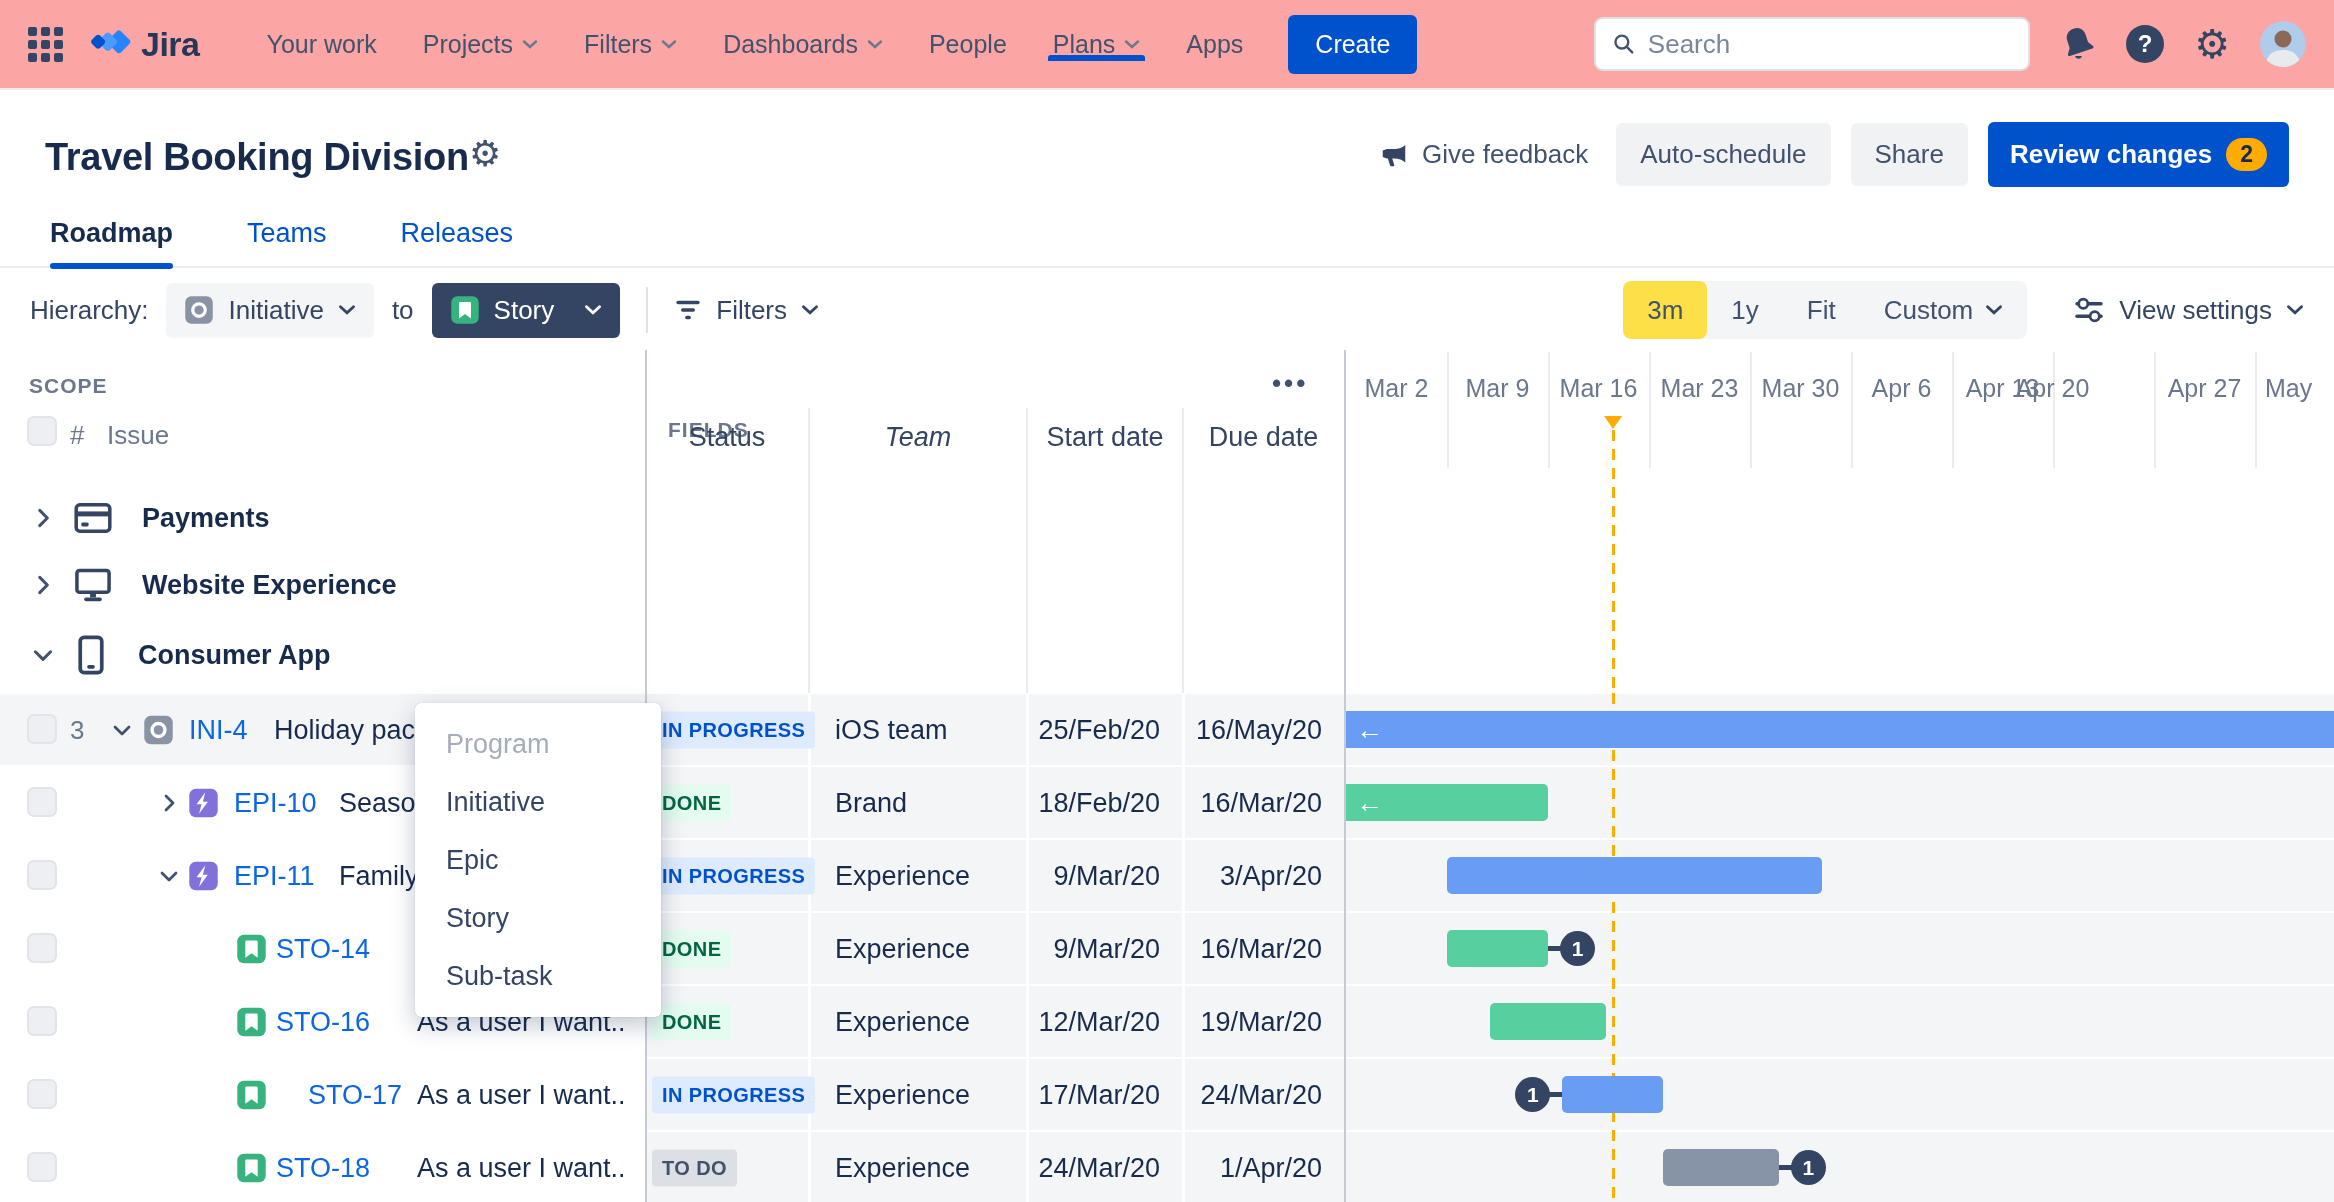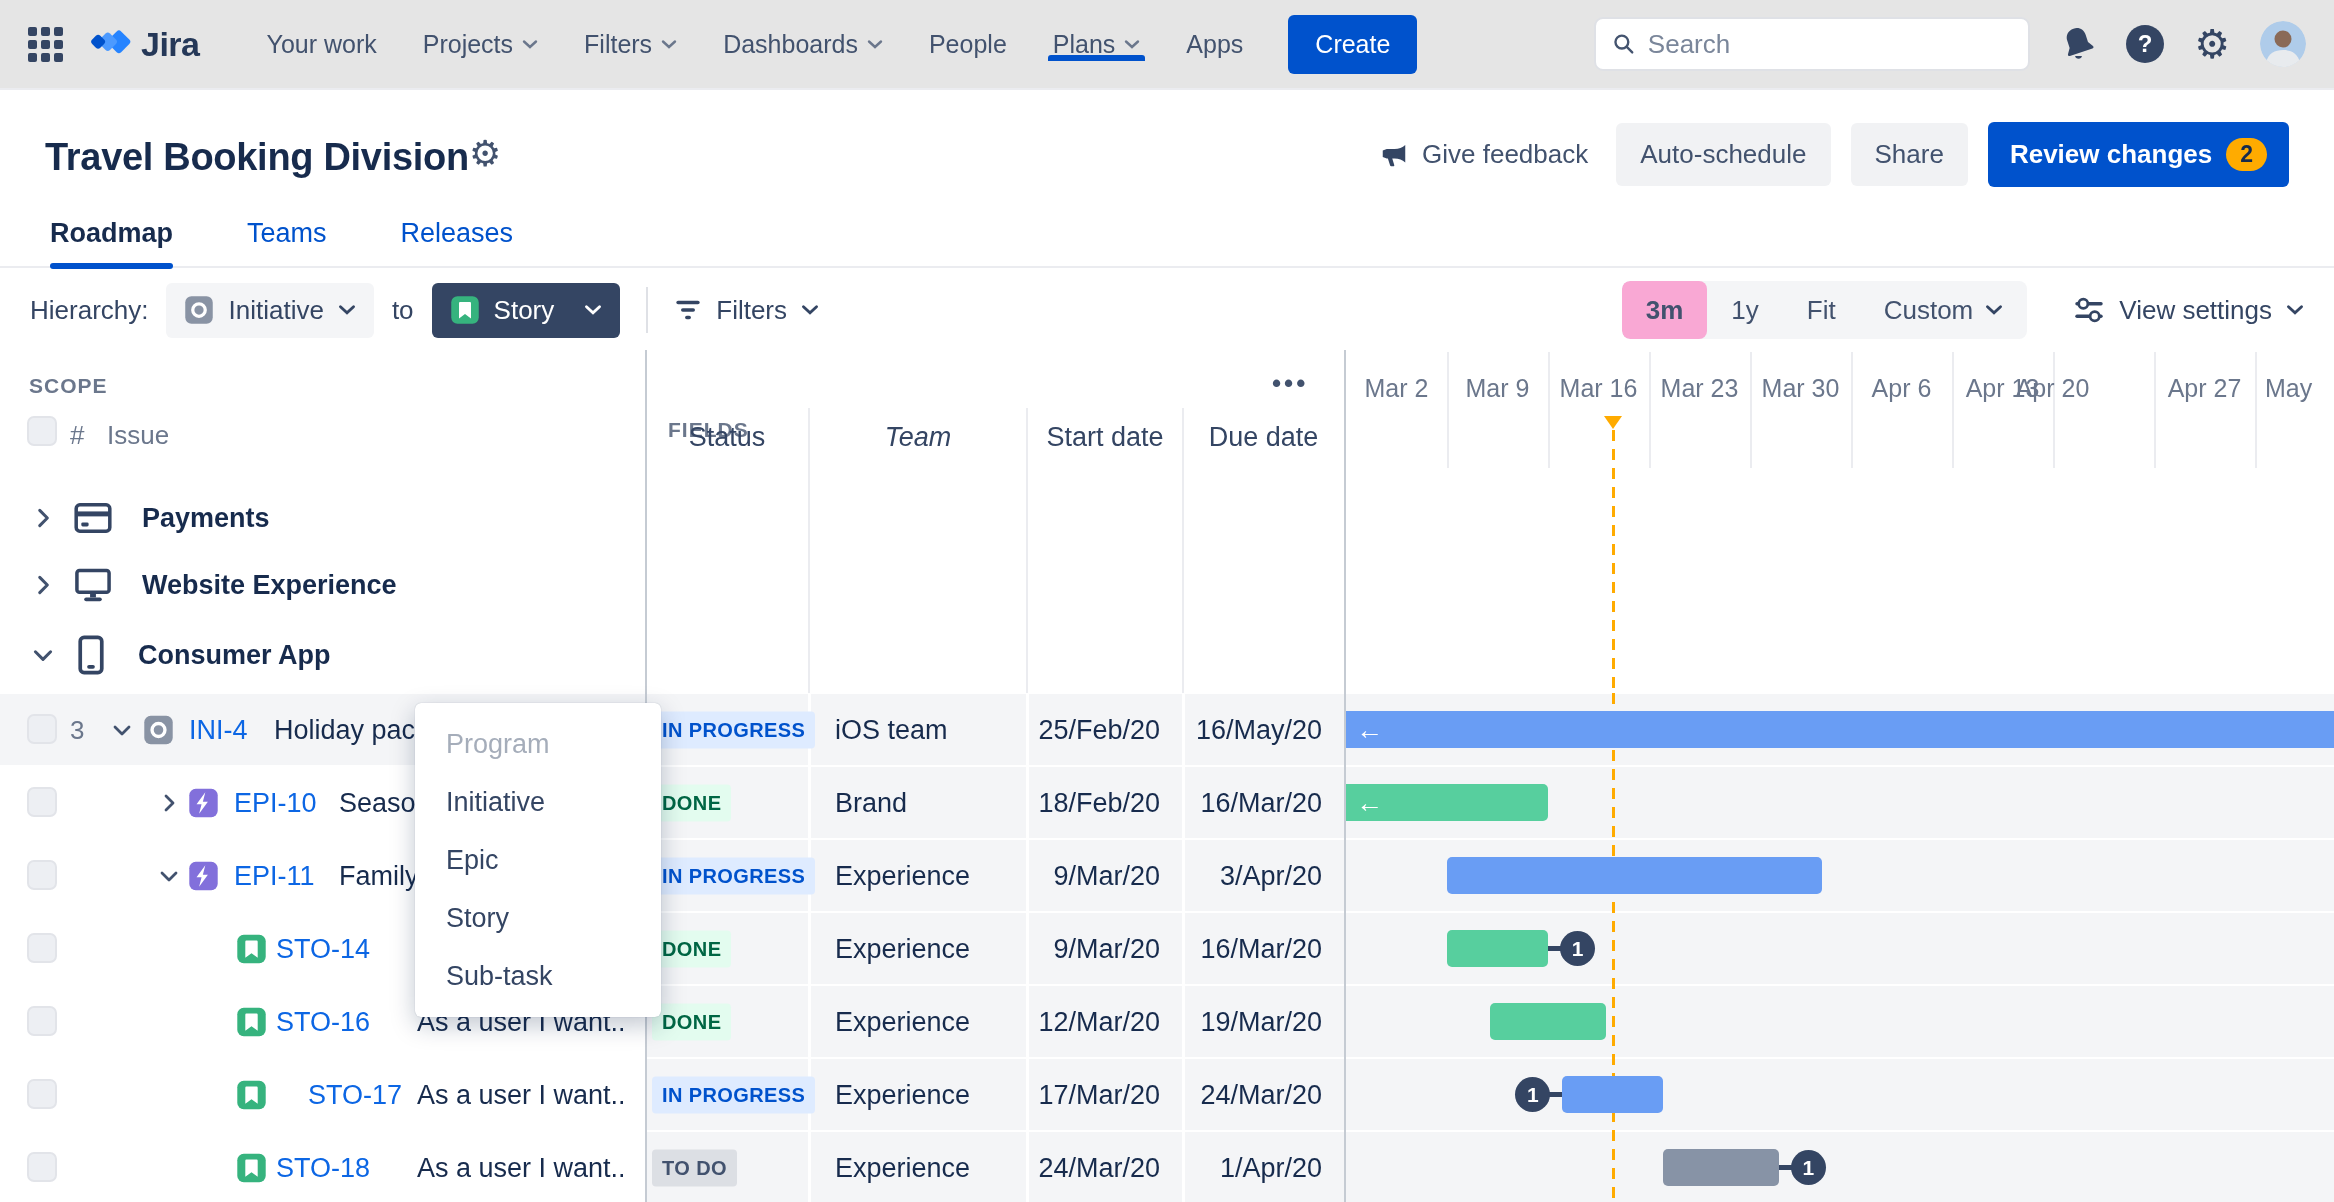--- a/index.html
+++ b/index.html
@@ -6,21 +6,21 @@
   html,body { width:2334px; height:1202px; }
   body {
     position:relative; overflow:hidden; background:#fff;
     font-family:"Liberation Sans", sans-serif; color:#172B4D;
   }
   svg { display:block; }
 
   
   .topnav {
     position:absolute; left:0; top:0; width:2334px; height:90px;
-    background:#e5e5e5; border-bottom:2px solid #EBECF0;
+    background:#fca5a5; border-bottom:2px solid #EBECF0;
     display:flex; align-items:stretch; padding:0 28px; z-index:40;
   }
   .nav-left { display:flex; align-items:center; gap:0; }
   .appgrid { display:grid; grid-template-columns:repeat(3,9px); gap:4px; margin-right:26px; cursor:pointer; }
   .appgrid i { width:9px; height:9px; border-radius:2px; background:#344563; }
   .logo { display:flex; align-items:center; gap:10px; margin-right:44px; cursor:pointer; }
   .logo-text { font-size:34px; font-weight:700; color:#253858; letter-spacing:-0.5px; }
   .nav-items { display:flex; align-items:stretch; }
   .nav-item {
     position:relative; display:flex; align-items:center; gap:9px;
@@ -94,21 +94,21 @@
     padding:12px 18px; font-size:26px; cursor:pointer; font-family:"Liberation Sans",sans-serif;
   }
   .drop-btn.light { background:#F4F5F7; color:#344563; }
   .drop-btn.dark  { background:#344563; color:#fff; }
   .to-label { font-size:26px; color:#344563; margin:0 18px; }
   .v-divider { width:2px; height:46px; background:#DFE1E6; margin:0 26px; }
   .filters-btn { display:flex; align-items:center; gap:14px; font-size:26px; color:#344563; background:none; border:none; cursor:pointer; font-family:"Liberation Sans",sans-serif; }
   .toolbar-right { margin-left:auto; display:flex; align-items:center; }
   .zoom-group { display:flex; align-items:center; background:#F4F5F7; border-radius:8px; height:58px; overflow:hidden; }
   .zoom-seg { padding:0 24px; height:100%; display:flex; align-items:center; gap:12px; font-size:26px; color:#42526E; cursor:pointer; border-radius:8px; }
-  .zoom-seg.active { background:#f9a8d4; font-weight:700; }
+  .zoom-seg.active { background:#fde047; font-weight:400; }
   .view-settings { display:flex; align-items:center; gap:14px; margin-left:46px; font-size:26px; color:#344563; cursor:pointer; }
 
   
   .body-area { position:absolute; left:0; top:350px; width:2334px; height:852px; background:#fff; }
   .panel-border { position:absolute; top:0; bottom:0; width:2px; background:#C5CBD3; z-index:12; }
   .section-label { position:absolute; font-size:21px; font-weight:700; color:#6B778C; letter-spacing:1px; }
   .more-dots { position:absolute; left:1272px; top:18px; font-size:26px; font-weight:700; color:#42526E; letter-spacing:3px; cursor:pointer; }
   .cb {
     position:absolute; width:30px; height:30px; border-radius:7px;
     background:#EDEFF3; border:2px solid #E2E4E9; cursor:pointer;

